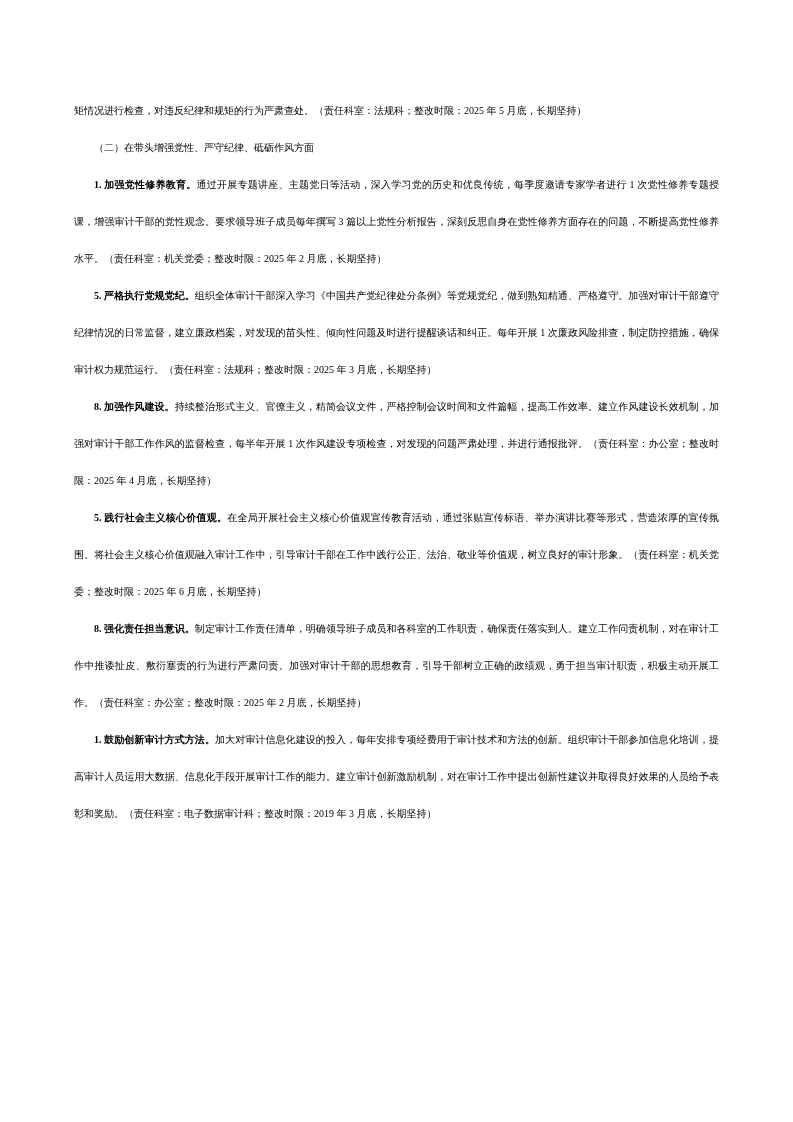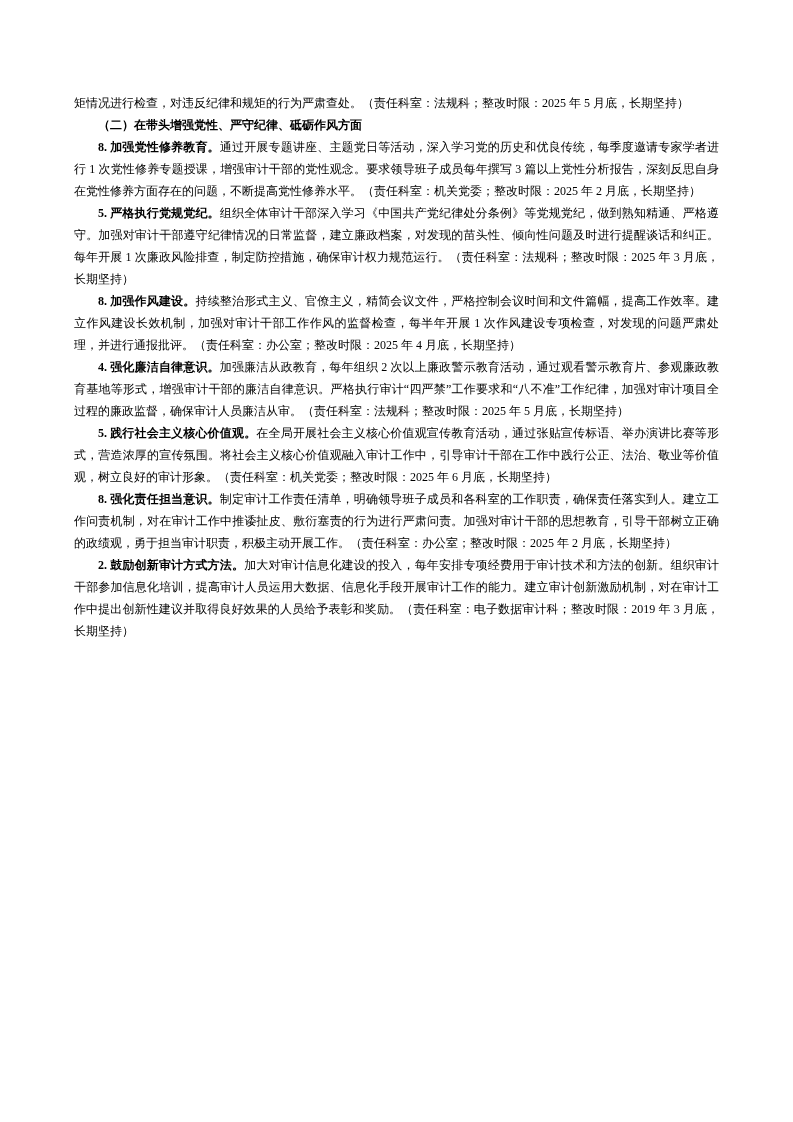--- a/index.html
+++ b/index.html
@@ -14,60 +14,59 @@
     color: #000000;
   }
   .page {
     width: 793px;
     min-height: 1122px;
     box-sizing: border-box;
     padding: 92px 74px 40px 74px;
     background: #ffffff;
   }
   .doc-body {
-    font-size: 12px;
-    line-height: 22px;
+    font-size: 10px;
+    line-height: 37px;
     text-align: justify;
     text-justify: inter-ideograph;
   }
   .para {
     margin: 0;
     text-indent: 2em;
   }
   .para.no-indent {
     text-indent: 0;
   }
   .para.heading {
     text-indent: 2em;
-    font-weight: bold;
+    font-weight: normal;
   }
   .num {
     font-weight: bold;
   }
 </style>
 </head>
 <body>
 
 <div class="page">
   <div class="doc-body">
 
     <p class="para no-indent"><span>矩情况进行检查，对违反纪律和规矩的行为严肃查处。（责任科室：法规科；整改时限：2025 年 5 月底，长期坚持）</span></p>
 
 
     <p class="para heading"><span>（二）在带头增强党性、严守纪律、砥砺作风方面</span></p>
 
-    <p class="para"><span class="num">8. 加强党性修养教育。</span><span>通过开展专题讲座、主题党日等活动，深入学习党的历史和优良传统，每季度邀请专家学者进行 1 次党性修养专题授课，增强审计干部的党性观念。要求领导班子成员每年撰写 3 篇以上党性分析报告，深刻反思自身在党性修养方面存在的问题，不断提高党性修养水平。（责任科室：机关党委；整改时限：2025 年 2 月底，长期坚持）</span></p>
+    <p class="para"><span class="num">1. 加强党性修养教育。</span><span>通过开展专题讲座、主题党日等活动，深入学习党的历史和优良传统，每季度邀请专家学者进行 1 次党性修养专题授课，增强审计干部的党性观念。要求领导班子成员每年撰写 3 篇以上党性分析报告，深刻反思自身在党性修养方面存在的问题，不断提高党性修养水平。（责任科室：机关党委；整改时限：2025 年 2 月底，长期坚持）</span></p>
 
     <p class="para"><span class="num">5. 严格执行党规党纪。</span><span>组织全体审计干部深入学习《中国共产党纪律处分条例》等党规党纪，做到熟知精通、严格遵守。加强对审计干部遵守纪律情况的日常监督，建立廉政档案，对发现的苗头性、倾向性问题及时进行提醒谈话和纠正。每年开展 1 次廉政风险排查，制定防控措施，确保审计权力规范运行。（责任科室：法规科；整改时限：2025 年 3 月底，长期坚持）</span></p>
 
     <p class="para"><span class="num">8. 加强作风建设。</span><span>持续整治形式主义、官僚主义，精简会议文件，严格控制会议时间和文件篇幅，提高工作效率。建立作风建设长效机制，加强对审计干部工作作风的监督检查，每半年开展 1 次作风建设专项检查，对发现的问题严肃处理，并进行通报批评。（责任科室：办公室；整改时限：2025 年 4 月底，长期坚持）</span></p>
 
-    <p class="para"><span class="num">4. 强化廉洁自律意识。</span><span>加强廉洁从政教育，每年组织 2 次以上廉政警示教育活动，通过观看警示教育片、参观廉政教育基地等形式，增强审计干部的廉洁自律意识。严格执行审计“四严禁”工作要求和“八不准”工作纪律，加强对审计项目全过程的廉政监督，确保审计人员廉洁从审。（责任科室：法规科；整改时限：2025 年 5 月底，长期坚持）</span></p>
 
     <p class="para"><span class="num">5. 践行社会主义核心价值观。</span><span>在全局开展社会主义核心价值观宣传教育活动，通过张贴宣传标语、举办演讲比赛等形式，营造浓厚的宣传氛围。将社会主义核心价值观融入审计工作中，引导审计干部在工作中践行公正、法治、敬业等价值观，树立良好的审计形象。（责任科室：机关党委；整改时限：2025 年 6 月底，长期坚持）</span></p>
 
 
     <p class="para"><span class="num">8. 强化责任担当意识。</span><span>制定审计工作责任清单，明确领导班子成员和各科室的工作职责，确保责任落实到人。建立工作问责机制，对在审计工作中推诿扯皮、敷衍塞责的行为进行严肃问责。加强对审计干部的思想教育，引导干部树立正确的政绩观，勇于担当审计职责，积极主动开展工作。（责任科室：办公室；整改时限：2025 年 2 月底，长期坚持）</span></p>
 
-    <p class="para"><span class="num">2. 鼓励创新审计方式方法。</span><span>加大对审计信息化建设的投入，每年安排专项经费用于审计技术和方法的创新。组织审计干部参加信息化培训，提高审计人员运用大数据、信息化手段开展审计工作的能力。建立审计创新激励机制，对在审计工作中提出创新性建议并取得良好效果的人员给予表彰和奖励。（责任科室：电子数据审计科；整改时限：2019 年 3 月底，长期坚持）</span></p>
+    <p class="para"><span class="num">1. 鼓励创新审计方式方法。</span><span>加大对审计信息化建设的投入，每年安排专项经费用于审计技术和方法的创新。组织审计干部参加信息化培训，提高审计人员运用大数据、信息化手段开展审计工作的能力。建立审计创新激励机制，对在审计工作中提出创新性建议并取得良好效果的人员给予表彰和奖励。（责任科室：电子数据审计科；整改时限：2019 年 3 月底，长期坚持）</span></p>
 
   </div>
 </div>
 
 </body></html>

